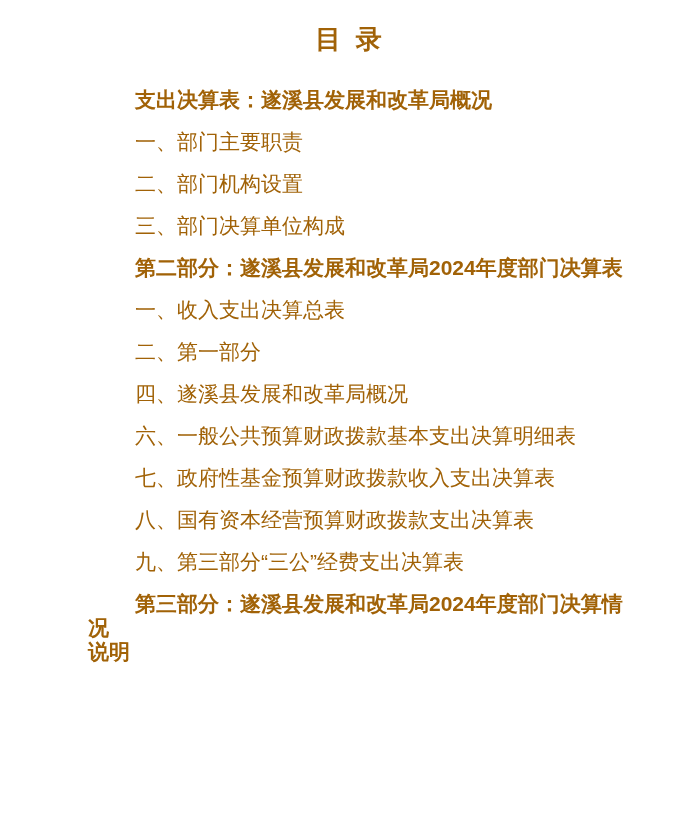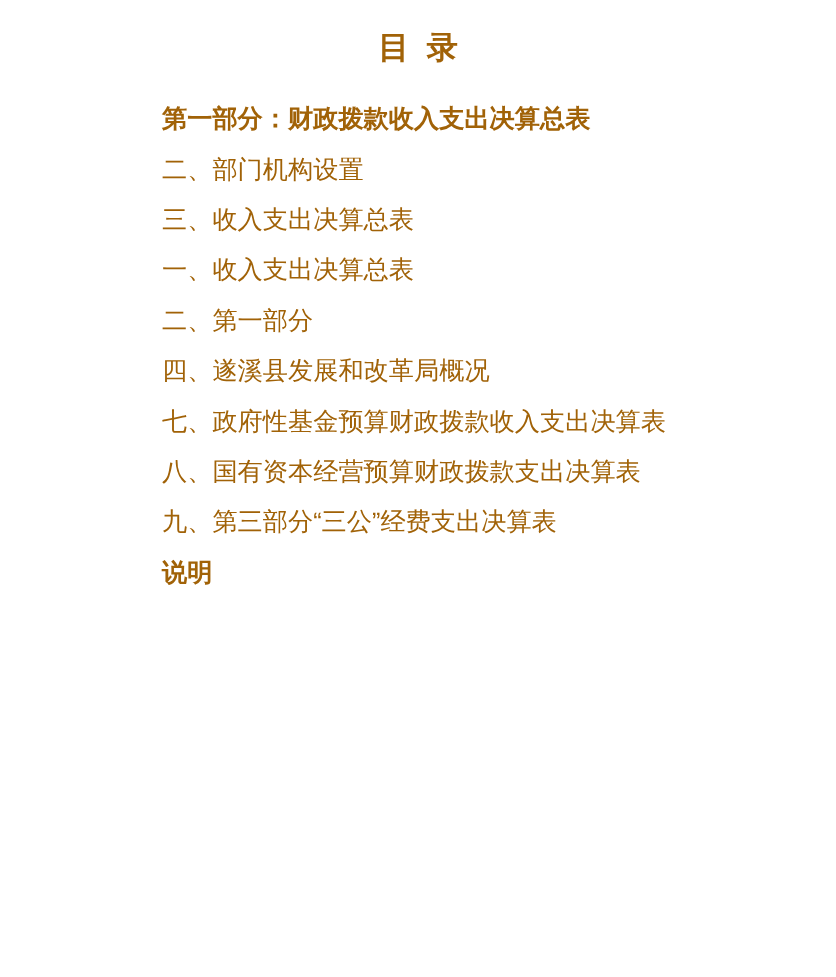--- a/index.html
+++ b/index.html
@@ -46,43 +46,53 @@
     text-indent: 47px;
   }
 </style>
 </head>
 <body>
 
 <div class="page">
   <h1 class="title">目  录</h1>
   <div class="toc">
       <div class="entry bold">
-        <div class="line">第一部分：财政拨款收入支出决算总表</div>
+        <div class="line">支出决算表：遂溪县发展和改革局概况</div>
+      </div>
+      <div class="entry">
+        <div class="line">一、部门主要职责</div>
       </div>
       <div class="entry">
         <div class="line">二、部门机构设置</div>
       </div>
       <div class="entry">
-        <div class="line">三、收入支出决算总表</div>
+        <div class="line">三、部门决算单位构成</div>
+      </div>
+      <div class="entry bold">
+        <div class="line">第二部分：遂溪县发展和改革局2024年度部门决算表</div>
       </div>
       <div class="entry">
         <div class="line">一、收入支出决算总表</div>
       </div>
       <div class="entry">
         <div class="line">二、第一部分</div>
       </div>
       <div class="entry">
         <div class="line">四、遂溪县发展和改革局概况</div>
       </div>
       <div class="entry">
+        <div class="line">六、一般公共预算财政拨款基本支出决算明细表</div>
+      </div>
+      <div class="entry">
         <div class="line">七、政府性基金预算财政拨款收入支出决算表</div>
       </div>
       <div class="entry">
         <div class="line">八、国有资本经营预算财政拨款支出决算表</div>
       </div>
       <div class="entry">
         <div class="line">九、第三部分“三公”经费支出决算表</div>
       </div>
       <div class="entry bold">
+        <div class="line">第三部分：遂溪县发展和改革局2024年度部门决算情况</div>
         <div class="line">说明</div>
       </div>
     </div>
 </div>
 
 </body></html>

